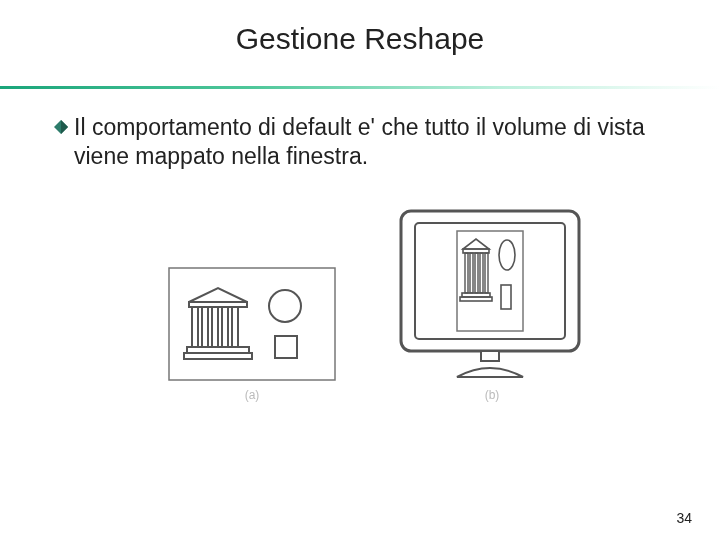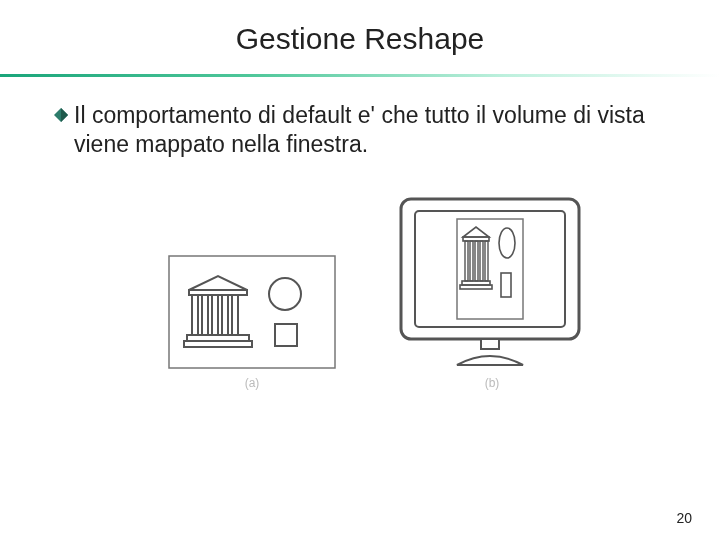--- a/index.html
+++ b/index.html
@@ -9,21 +9,21 @@
     background: #fff;
     font-family: Verdana, Geneva, sans-serif;
     position: relative;
     overflow: hidden;
   }
   .title {
     text-align: center;
     font-size: 30px;
     color: #222;
     padding-top: 22px;
-    padding-bottom: 18px;
+    padding-bottom: 30px;
     font-weight: normal;
   }
   .divider {
     height: 3px;
     width: 100%;
     background: linear-gradient(to right, #1aa57a 0%, #4fc79a 35%, #bdf0dd 70%, #ffffff 100%);
     margin-bottom: 24px;
   }
   .content {
     padding: 0 20px 0 54px;
@@ -146,13 +146,13 @@
 
           <rect x="104" y="78" width="10" height="24" fill="none" stroke="#555" stroke-width="1.6"></rect>
         </g>
       </svg>
       <div class="fig-label">(b)</div>
     </div>
 
   </div>
 </div>
 
-<div class="page-num">20</div>
+<div class="page-num">34</div>
 
 </body></html>

